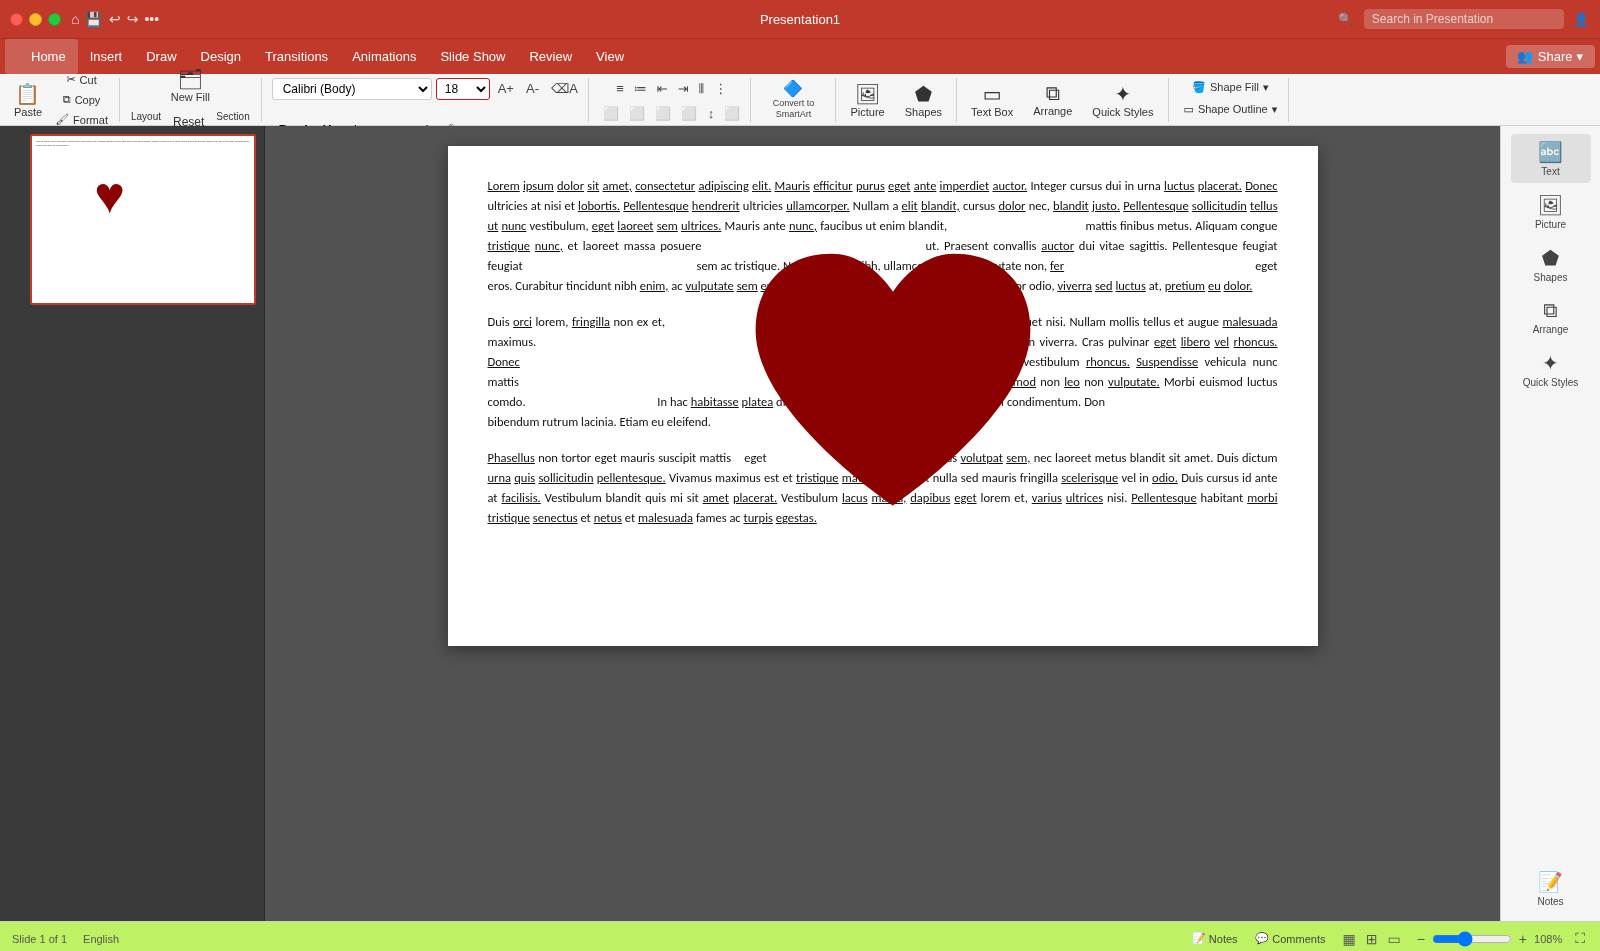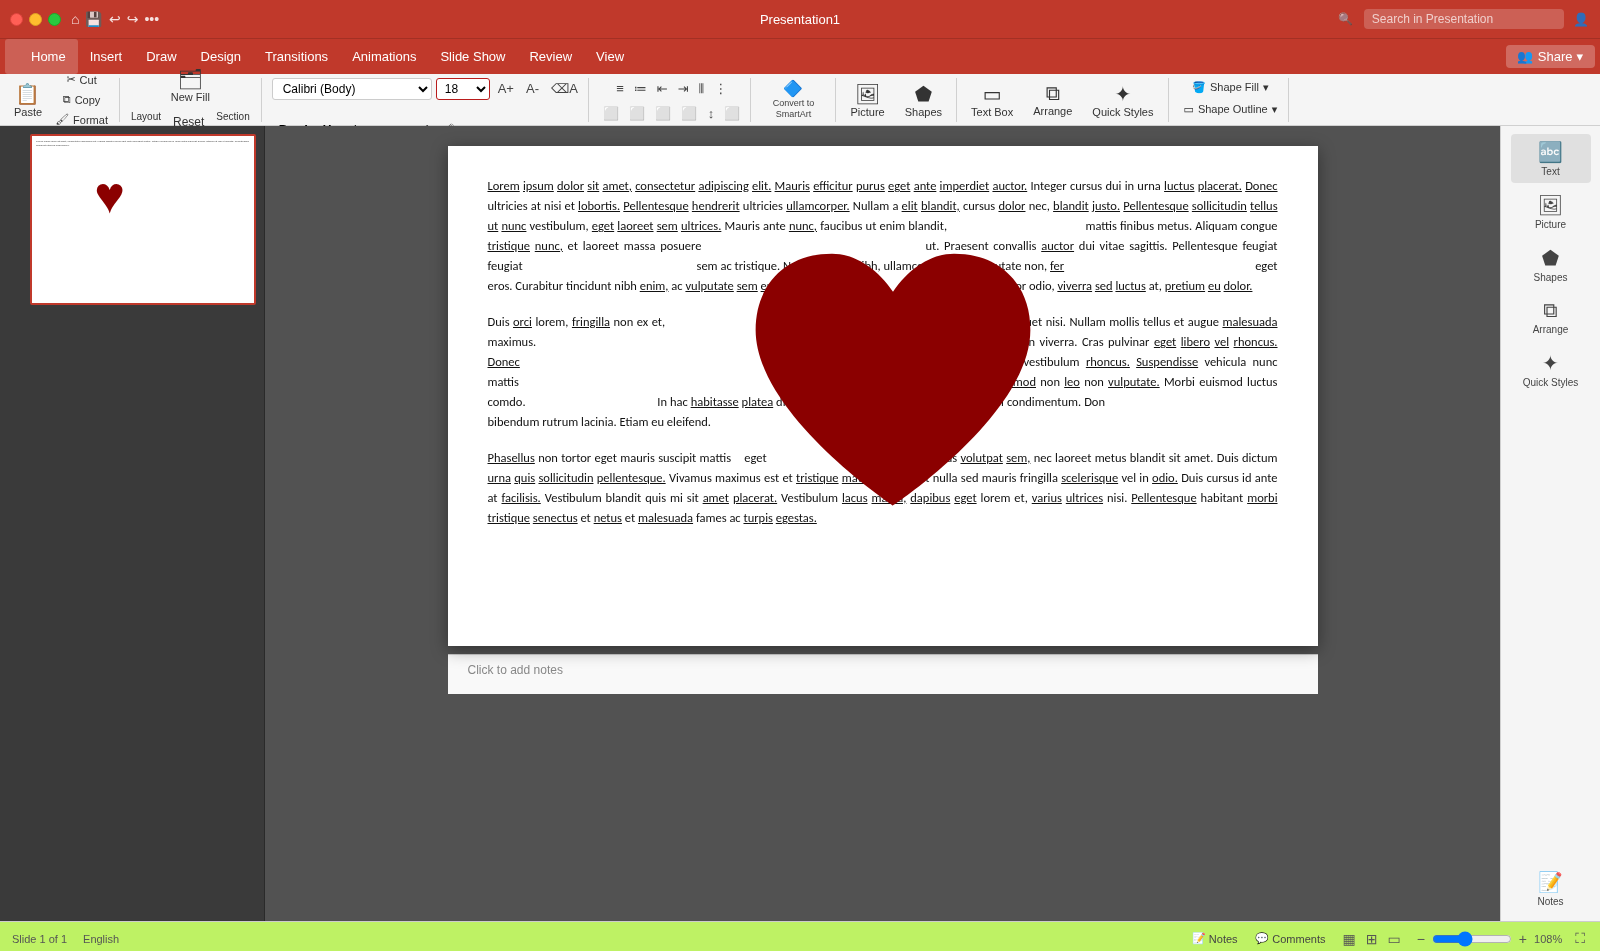--- a/index.html
+++ b/index.html
@@ -521,25 +521,20 @@
         </p>
         <p>
           Duis <u>orci</u> lorem, <u>fringilla</u> non ex et,&nbsp;&nbsp;&nbsp;&nbsp;&nbsp;&nbsp;&nbsp;&nbsp;&nbsp;&nbsp;&nbsp;&nbsp;&nbsp;&nbsp;&nbsp;&nbsp;&nbsp;&nbsp;&nbsp;&nbsp;&nbsp;&nbsp;&nbsp;&nbsp;&nbsp;&nbsp;&nbsp;&nbsp;&nbsp;&nbsp;&nbsp;&nbsp;&nbsp;&nbsp;&nbsp;&nbsp;&nbsp;&nbsp;&nbsp;&nbsp;&nbsp;&nbsp;&nbsp;&nbsp;&nbsp;&nbsp;&nbsp;&nbsp;&nbsp;&nbsp;&nbsp;&nbsp;&nbsp;&nbsp;&nbsp;&nbsp;&nbsp;&nbsp;&nbsp;&nbsp;&nbsp;&nbsp;&nbsp;&nbsp;&nbsp;&nbsp;&nbsp;&nbsp;&nbsp;&nbsp;&nbsp;&nbsp;&nbsp;&nbsp;&nbsp;&nbsp;&nbsp;&nbsp;&nbsp;&nbsp;&nbsp; commodo aliquet nisi. Nullam mollis tellus et augue <u>malesuada</u> maximus.&nbsp;&nbsp;&nbsp;&nbsp;&nbsp;&nbsp;&nbsp;&nbsp;&nbsp;&nbsp;&nbsp;&nbsp;&nbsp;&nbsp;&nbsp;&nbsp;&nbsp;&nbsp;&nbsp;&nbsp;&nbsp;&nbsp;&nbsp;&nbsp;&nbsp;&nbsp;&nbsp;&nbsp;&nbsp;&nbsp;&nbsp;&nbsp;&nbsp;&nbsp;&nbsp;&nbsp;&nbsp;&nbsp;&nbsp;&nbsp;&nbsp;&nbsp;&nbsp;&nbsp;&nbsp;&nbsp;&nbsp;&nbsp;&nbsp;&nbsp;&nbsp;&nbsp;&nbsp;&nbsp;&nbsp;&nbsp;&nbsp;&nbsp;&nbsp;&nbsp;&nbsp;&nbsp;&nbsp;&nbsp;&nbsp;&nbsp;&nbsp;&nbsp;&nbsp;&nbsp;&nbsp;&nbsp;&nbsp;&nbsp;&nbsp;&nbsp;&nbsp;&nbsp;&nbsp;&nbsp;&nbsp;&nbsp;&nbsp;&nbsp; Duis finibus sollicitudin viverra. Cras pulvinar <u>eget</u> <u>libero</u> <u>vel</u> <u>rhoncus.</u> <u>Donec</u>&nbsp;&nbsp;&nbsp;&nbsp;&nbsp;&nbsp;&nbsp;&nbsp;&nbsp;&nbsp;&nbsp;&nbsp;&nbsp;&nbsp;&nbsp;&nbsp;&nbsp;&nbsp;&nbsp;&nbsp;&nbsp;&nbsp;&nbsp;&nbsp;&nbsp;&nbsp;&nbsp;&nbsp;&nbsp;&nbsp;&nbsp;&nbsp;&nbsp;&nbsp;&nbsp;&nbsp;&nbsp;&nbsp;&nbsp;&nbsp;&nbsp;&nbsp;&nbsp;&nbsp;&nbsp;&nbsp;&nbsp;&nbsp;&nbsp;&nbsp;&nbsp;&nbsp;&nbsp;&nbsp;&nbsp;&nbsp;&nbsp;&nbsp; elementum odio <u>viverra</u> vestibulum <u>rhoncus.</u> <u>Suspendisse</u> vehicula nunc mattis&nbsp;&nbsp;&nbsp;&nbsp;&nbsp;&nbsp;&nbsp;&nbsp;&nbsp;&nbsp;&nbsp;&nbsp;&nbsp;&nbsp;&nbsp;&nbsp;&nbsp;&nbsp;&nbsp;&nbsp;&nbsp;&nbsp;&nbsp;&nbsp;&nbsp;&nbsp;&nbsp;&nbsp;&nbsp;&nbsp;&nbsp;&nbsp;&nbsp;&nbsp;&nbsp;&nbsp;&nbsp;&nbsp;&nbsp;&nbsp;&nbsp;&nbsp;&nbsp;&nbsp;&nbsp;&nbsp;&nbsp;&nbsp;&nbsp;&nbsp;&nbsp;&nbsp;&nbsp;&nbsp;&nbsp;&nbsp;&nbsp;&nbsp;&nbsp;&nbsp;&nbsp;&nbsp;&nbsp;&nbsp;&nbsp;&nbsp;&nbsp;&nbsp;&nbsp;&nbsp;&nbsp;&nbsp;&nbsp;&nbsp;&nbsp;&nbsp;&nbsp;&nbsp;&nbsp;&nbsp; aliquet accumsan. <u>Fusce</u> <u>euismod</u> non <u>leo</u> non <u>vulputate.</u> Morbi euismod luctus comdo.&nbsp;&nbsp;&nbsp;&nbsp;&nbsp;&nbsp;&nbsp;&nbsp;&nbsp;&nbsp;&nbsp;&nbsp;&nbsp;&nbsp;&nbsp;&nbsp;&nbsp;&nbsp;&nbsp;&nbsp;&nbsp;&nbsp;&nbsp;&nbsp;&nbsp;&nbsp;&nbsp;&nbsp;&nbsp;&nbsp;&nbsp;&nbsp;&nbsp;&nbsp;&nbsp;&nbsp;&nbsp;&nbsp;&nbsp;&nbsp;&nbsp;&nbsp;&nbsp;&nbsp; In hac <u>habitasse</u> <u>platea</u> dictumst. Nunc interdum <u>malesuada</u> <u>nibh</u> vel condimentum. Don&nbsp;&nbsp;&nbsp;&nbsp;&nbsp;&nbsp;&nbsp;&nbsp;&nbsp;&nbsp;&nbsp;&nbsp;&nbsp;&nbsp;&nbsp;&nbsp;&nbsp;&nbsp;&nbsp;&nbsp;&nbsp;&nbsp;&nbsp;&nbsp;&nbsp;&nbsp;&nbsp;&nbsp;&nbsp;&nbsp;&nbsp;&nbsp;&nbsp;&nbsp;&nbsp;&nbsp;&nbsp;&nbsp;&nbsp;&nbsp;&nbsp;&nbsp;&nbsp;&nbsp;&nbsp;&nbsp;&nbsp;&nbsp;&nbsp;&nbsp;&nbsp;&nbsp;&nbsp;&nbsp;&nbsp;&nbsp;&nbsp;&nbsp;&nbsp; bibendum rutrum lacinia. Etiam eu eleifend.
         </p>
         <p>
           <u>Phasellus</u> non tortor eget mauris suscipit mattis&nbsp;&nbsp;&nbsp; eget&nbsp;&nbsp;&nbsp;&nbsp;&nbsp;&nbsp;&nbsp;&nbsp;&nbsp;&nbsp;&nbsp;&nbsp;&nbsp;&nbsp;&nbsp;&nbsp;&nbsp;&nbsp;&nbsp;&nbsp;&nbsp; vitae <u>orci.</u> Proin finibus <u>volutpat</u> <u>sem,</u> nec laoreet metus blandit sit amet. Duis dictum <u>urna</u> <u>quis</u> <u>sollicitudin</u> <u>pellentesque.</u> Vivamus maximus est et <u>tristique</u> <u>mattis.</u> Nam eget nulla sed mauris fringilla <u>scelerisque</u> vel in <u>odio.</u> Duis cursus id ante at <u>facilisis.</u> Vestibulum blandit quis mi sit <u>amet</u> <u>placerat.</u> Vestibulum <u>lacus</u> <u>massa,</u> <u>dapibus</u> <u>eget</u> lorem et, <u>varius</u> <u>ultrices</u> nisi. <u>Pellentesque</u> habitant <u>morbi</u> <u>tristique</u> <u>senectus</u> et <u>netus</u> et <u>malesuada</u> fames ac <u>turpis</u> <u>egestas.</u>
         </p>
       </div>
     </div>
 
-    <div style="width:870px;margin-top:8px;">
-      <div class="notes-area">
-        <span>Click to add notes</span>
-      </div>
-    </div>
   </div>
 
   <div class="right-sidebar">
     <div class="sidebar-tool active">
       <span class="tool-icon">🔤</span>
       <span>Text</span>
     </div>
     <div class="sidebar-tool">
       <span class="tool-icon">🖼</span>
       <span>Picture</span>

